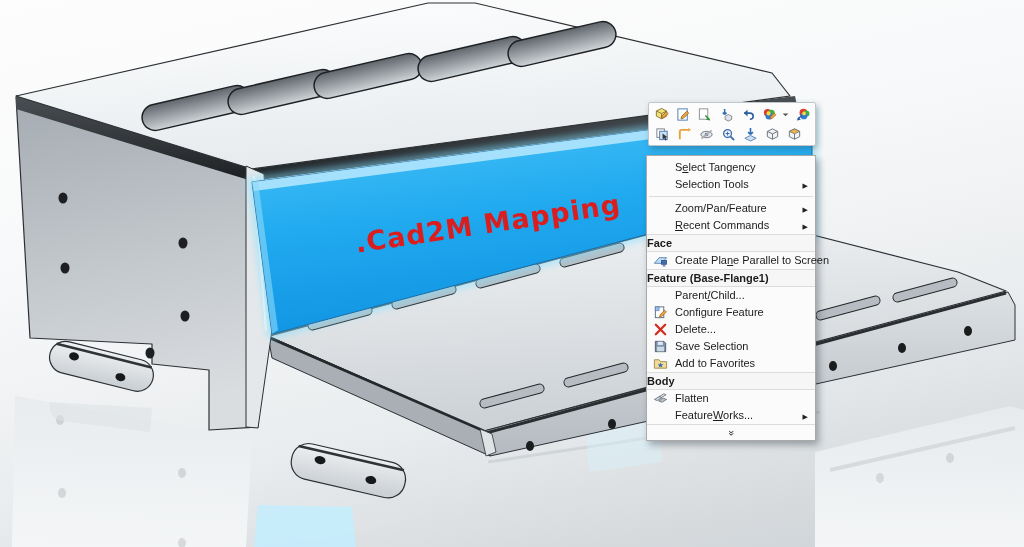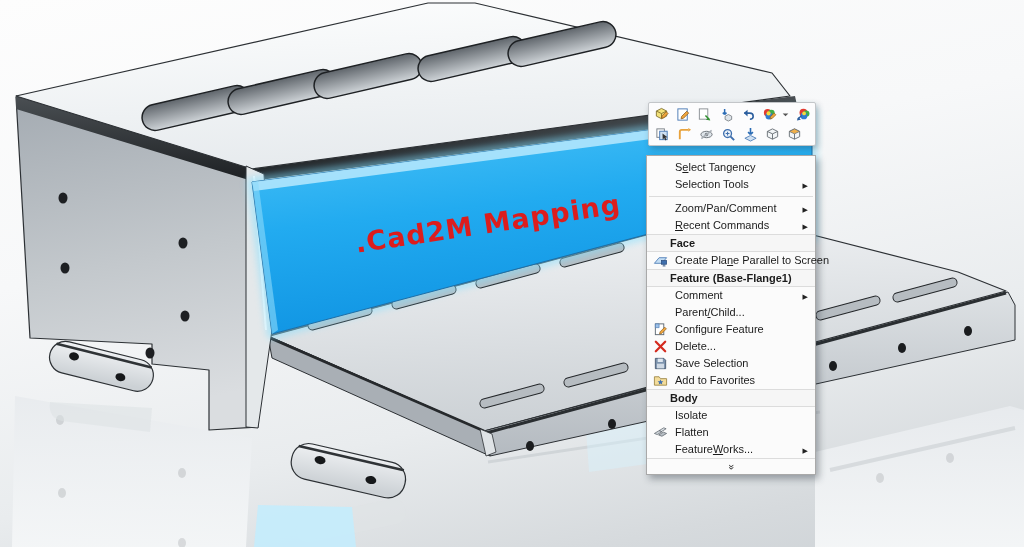--- a/index.html
+++ b/index.html
@@ -27,21 +27,21 @@
     box-shadow:3px 4px 7px rgba(40,50,60,.38);
     padding:3px 0 0 0;font-size:11px;color:#1b1b1b;
   }
   .menu-item{position:relative;height:17px;line-height:17px;padding-left:28px;white-space:nowrap;}
   .menu-item .micon{position:absolute;left:6px;top:1px;width:15px;height:15px;}
   .menu-item .micon svg{width:15px;height:15px;display:block;}
   .menu-item .arrow{position:absolute;right:7px;top:1px;font-size:7px;color:#222;}
   .menu-item u{text-decoration:underline;}
   .menu-sep{border-top:1px solid #dcdcdc;margin:3px 2px;}
   .menu-header{
-    font-weight:bold;height:16px;line-height:16px;padding-left:23px;
+    font-weight:bold;height:16px;line-height:16px;padding-left:0;
     border-top:1px solid #dcdcdc;border-bottom:1px solid #dcdcdc;background:#f6f6f6;
   }
   .menu-more{border-top:1px solid #dcdcdc;height:15px;line-height:14px;text-align:center;}
   .menu-more span{display:inline-block;transform:rotate(90deg);font-size:10px;color:#333;}
   
   .hl-frame{
     position:absolute;left:1px;right:-6px;top:-3px;bottom:-3px;
     border:3px solid #e23c3c;border-radius:5px;pointer-events:none;z-index:4;
   }
   .hl-badge{
@@ -326,32 +326,31 @@
             <path d="M8 7.3V13" stroke="#6a7076"></path>
           </svg>
         </span>
       </div>
     </div>
 
 <div class="ctx-menu">
       <div class="menu-item"><span class="lbl">S<u>e</u>lect Tangency</span></div>
       <div class="menu-item"><span class="lbl">Selection Tools</span><span class="arrow">▶</span></div>
       <div class="menu-sep"></div>
-      <div class="menu-item"><span class="lbl">Zoom/Pan/Comment</span><span class="arrow">▶</span></div>
+      <div class="menu-item"><span class="lbl">Zoom/Pan/Feature</span><span class="arrow">▶</span></div>
       <div class="menu-item"><span class="lbl"><u>R</u>ecent Commands</span><span class="arrow">▶</span></div>
       <div class="menu-header">Face</div>
       <div class="menu-item"><span class="micon">
           <svg viewBox="0 0 16 16">
             <path d="M1.5 11l5-6h8l-5 6z" fill="#b9d7f2" fill-opacity=".85" stroke="#4a7ab5" stroke-width=".9"></path>
             <rect x="9" y="8" width="5.5" height="4" fill="#3f6fae" stroke="#2b4d7e" stroke-width=".8"></rect>
             <path d="M11.7 12v1.5M10.3 13.8h3" stroke="#2b4d7e" stroke-width=".9"></path>
           </svg>
         </span><span class="lbl">Create Pla<u>n</u>e Parallel to Screen</span></div>
       <div class="menu-header">Feature (Base-Flange1)</div>
-      <div class="menu-item"><span class="lbl">Comment</span><span class="arrow">▶</span></div>
       <div class="menu-item"><span class="lbl">Parent<u>/</u>Child...</span></div>
       <div class="menu-item"><span class="micon">
           <svg viewBox="0 0 16 16">
             <rect x="2.5" y="2" width="9" height="11.5" fill="#fff" stroke="#5f6a74"></rect>
             <path d="M2.5 2h4v4h-4z" fill="#9fc2e8" stroke="#4a7ab5" stroke-width=".7"></path>
             <path d="M7.5 10.5l5-5 1.8 1.8-5 5-2.3.5z" fill="#f0a53c" stroke="#8a5a1a" stroke-width=".7"></path>
           </svg>
         </span><span class="lbl">Configure Feature</span></div>
       <div class="menu-item"><span class="micon">
           <svg viewBox="0 0 16 16">
@@ -365,21 +364,20 @@
             <rect x="4.2" y="8.2" width="7.6" height="5" fill="#cfd9e4"></rect>
           </svg>
         </span><span class="lbl">Save Selection</span></div>
       <div class="menu-item"><span class="micon">
           <svg viewBox="0 0 16 16">
             <path d="M1.5 4h5l1.5 2h6.5v7h-13z" fill="#f3dc9a" stroke="#9a8340" stroke-width=".9"></path>
             <path d="M8 6.8l.9 1.9 2.1.2-1.6 1.4.5 2-1.9-1.1-1.9 1.1.5-2-1.6-1.4 2.1-.2z" fill="#3f6fae"></path>
           </svg>
         </span><span class="lbl">Add to Favorites</span></div>
       <div class="menu-header">Body</div>
-      <div class="menu-item"><span class="lbl">Isolate</span></div>
       <div class="menu-item"><span class="micon">
           <svg viewBox="0 0 16 16">
             <path d="M6.5 6l5-3 2.5 1-5 3z" fill="#dfe4e8" stroke="#5c646c" stroke-width=".8"></path>
             <path d="M1.5 9l5-3 3 1.2-5 3z" fill="#cdd3d8" stroke="#5c646c" stroke-width=".8"></path>
             <path d="M6 10.6l5-3 3.5 1.4-5 3z" fill="#b9c0c6" stroke="#5c646c" stroke-width=".8"></path>
           </svg>
         </span><span class="lbl">Flatten</span></div>
       <div class="menu-item"><span class="lbl">Feature<u>W</u>orks...</span><span class="arrow">▶</span></div>
       <div class="menu-more"><span>»</span></div>
     </div>

